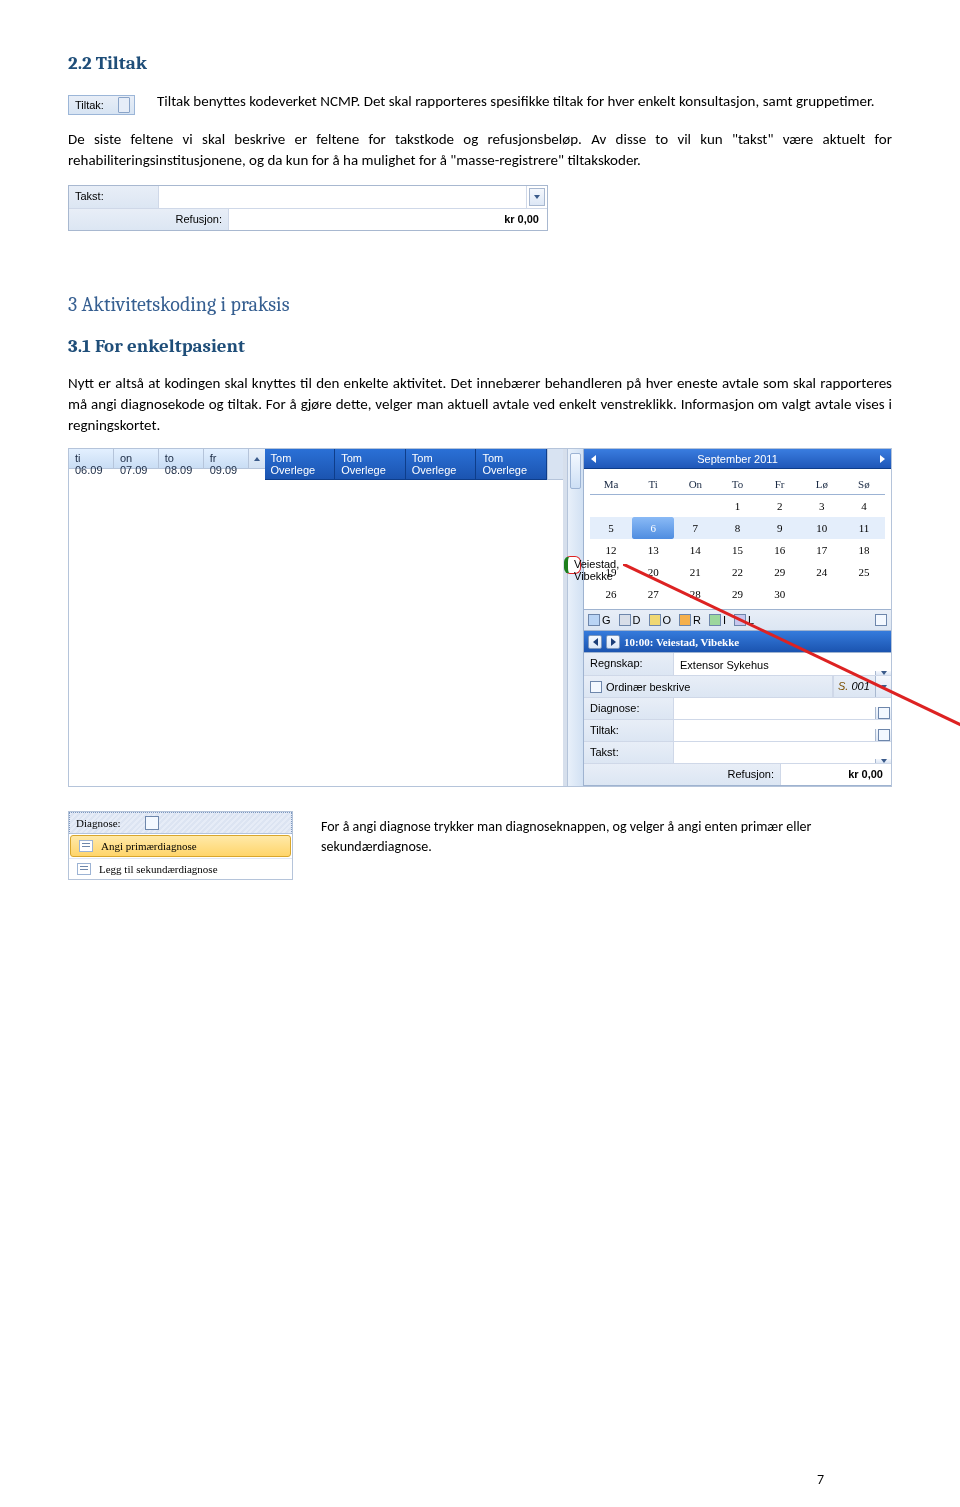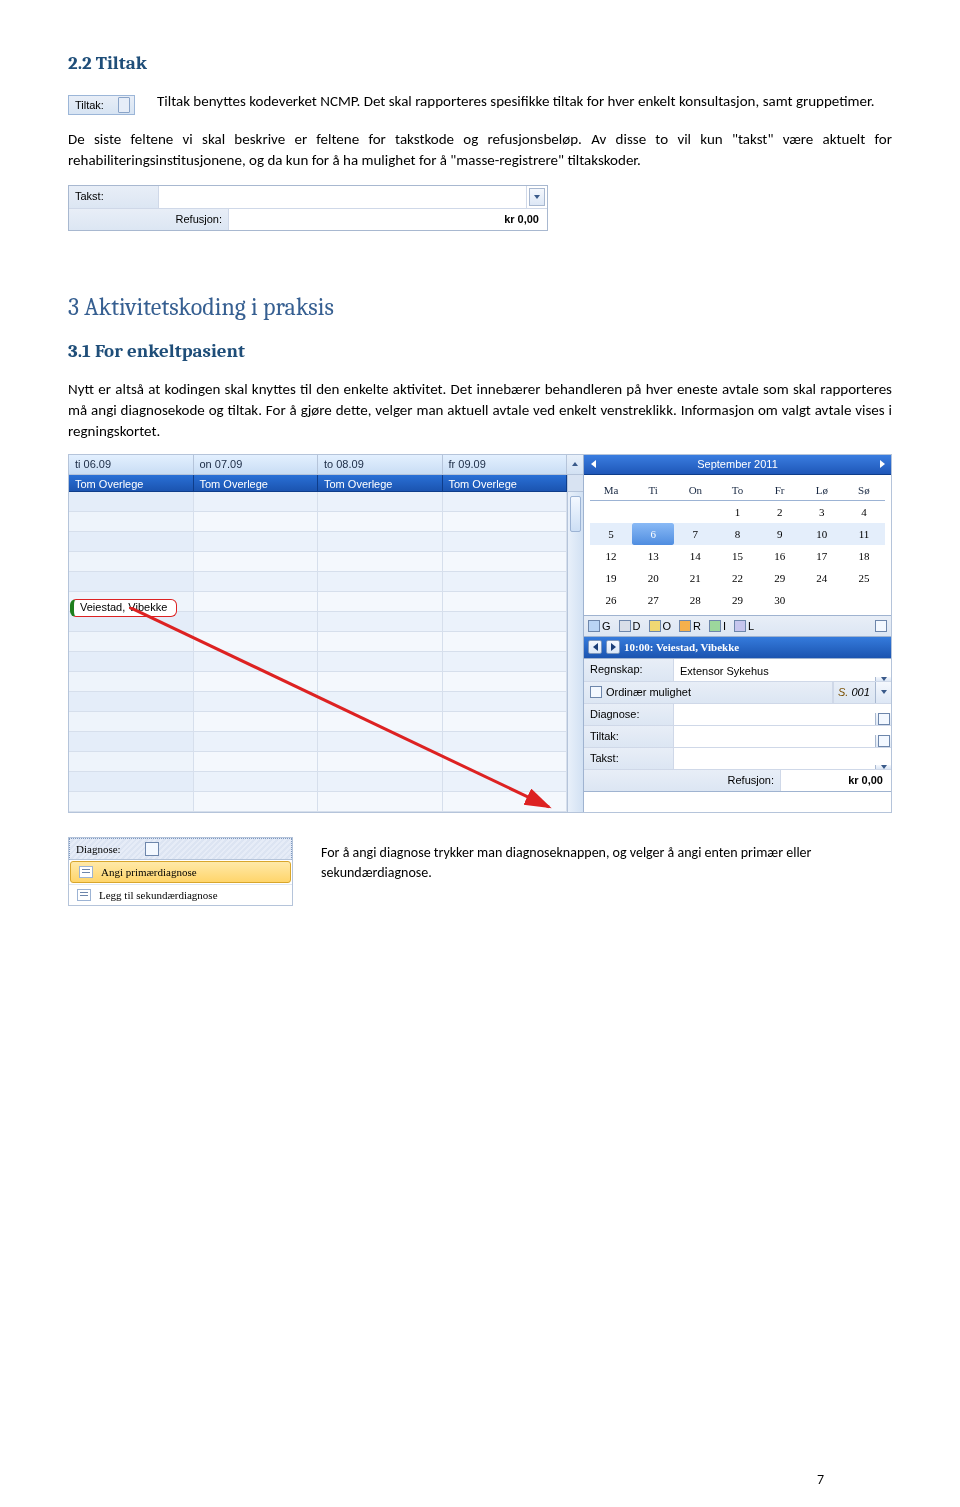--- a/index.html
+++ b/index.html
@@ -15,21 +15,21 @@
   h2 {
     color: #1f4e79;
     font-family: Cambria, Georgia, serif;
     font-size: 19px;
     font-weight: bold;
     margin-bottom: 14px;
   }
   h1.section {
     color: #365f91;
     font-family: Cambria, Georgia, serif;
-    font-size: 24px;
+    font-size: 20px;
     font-weight: normal;
     margin: 60px 0 14px 0;
   }
   p { margin-bottom: 12px; text-align: justify; }
   .page-num {
     position: absolute;
     right: 68px;
     bottom: 20px;
     font-size: 14px;
   }
@@ -103,21 +103,21 @@
   
   .calendar-shot {
     width: 824px;
     border: 1px solid #b5c4da;
     font: 11px Tahoma, sans-serif;
     margin: 12px 0 20px 0;
     display: flex;
     position: relative;
     background: #fff;
   }
-  .cal-left { flex: 1; display: flex; flex-direction: column; }
+  .cal-left { flex: 1; display: flex; flex-direction: row; }
   .cal-right { width: 308px; border-left: 1px solid #9fb3d0; display: flex; flex-direction: column; }
 
   .day-header-row { display: flex; height: 20px; }
   .day-col {
     flex: 1;
     background: linear-gradient(#e3f0ff, #c9ddf4);
     border-right: 1px solid #b5c4da;
     border-bottom: 1px solid #b5c4da;
     padding: 3px 6px;
     font-size: 11px;
@@ -128,21 +128,21 @@
     background: linear-gradient(#e8f0fa, #d2e1f3);
     border-bottom: 1px solid #b5c4da;
     display: flex; align-items: center; justify-content: center;
   }
   .tri-up {
     width: 0; height: 0;
     border-left: 3px solid transparent;
     border-right: 3px solid transparent;
     border-bottom: 4px solid #3a5a8a;
   }
-  .person-row { display: flex; height: 17px; }
+  .person-row { display: flex; height: 31px; }
   .person-cell {
     flex: 1;
     background: linear-gradient(180deg, #2a70d6 0%, #1b54b0 100%);
     color: #fff;
     border-right: 1px solid #0e3d8a;
     border-bottom: 1px solid #0e3d8a;
     padding: 3px 6px;
     font-size: 11px;
   }
   .person-row .scroll-header { border-left: 1px solid #b5c4da; }
@@ -579,21 +579,21 @@
         <div class="fr-input">
           <div class="fr-input-text">Extensor Sykehus</div>
           <div class="fr-dd">
                 <div class="tri-down"></div>
               </div>
         </div>
       </div>
       <div class="form-row">
         <div class="fr-label" style="width:auto; flex:1; display:flex; align-items:center; gap:4px;">
           <span class="ico-square"></span>
-          <span>Ordinær mulighet</span>
+          <span>Ordinær beskrive</span>
         </div>
         <div class="fr-side">
           <span class="fr-side-label"><span style="color:#7a4f00">S.</span> <span>001</span></span>
           <div class="fr-dd">
                 <div class="tri-down"></div>
               </div>
         </div>
       </div>
       <div class="form-row">
         <div class="fr-label">Diagnose:</div>

